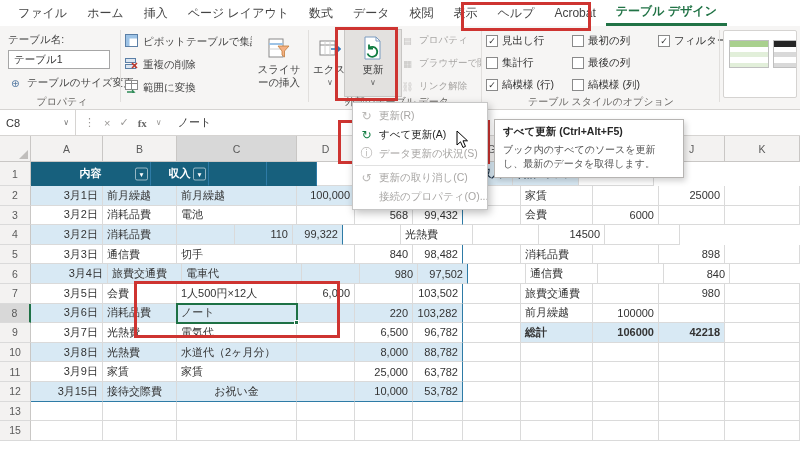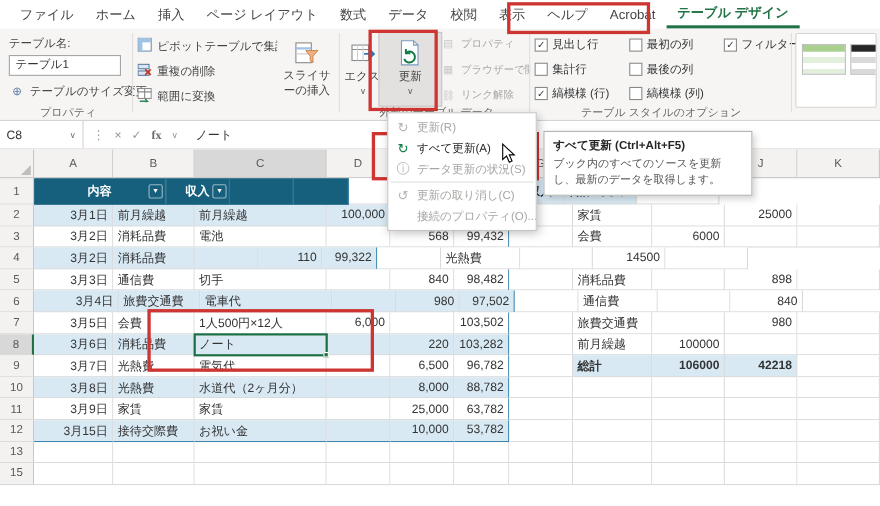--- a/index.html
+++ b/index.html
@@ -596,21 +596,21 @@
           <div class="cell" style="width: 75px;"></div>
         </div>
         <div class="shrow" style="height: 19.6px;">
           <div class="cell gut" style="width: 31px;">12</div>
           <div class="cell  band right tbb" style="width: 72px;">
             <span class="txt">3月15日</span>
           </div>
           <div class="cell  band tbb" style="width: 74px;">
             <span class="txt">接待交際費</span>
           </div>
-          <div class="cell  band tbb" style="width: 120px;">
+          <div class="cell  band tbb" style="width: 120px; justify-content: center;">
             <span class="txt">お祝い金</span>
           </div>
           <div class="cell  band right tbb" style="width: 58px;">
             <span class="txt"></span>
           </div>
           <div class="cell  band right tbb" style="width: 58px;">
             <span class="txt">10,000</span>
           </div>
           <div class="cell  band right tbr tbb" style="width: 50px;">
             <span class="txt">53,782</span>

